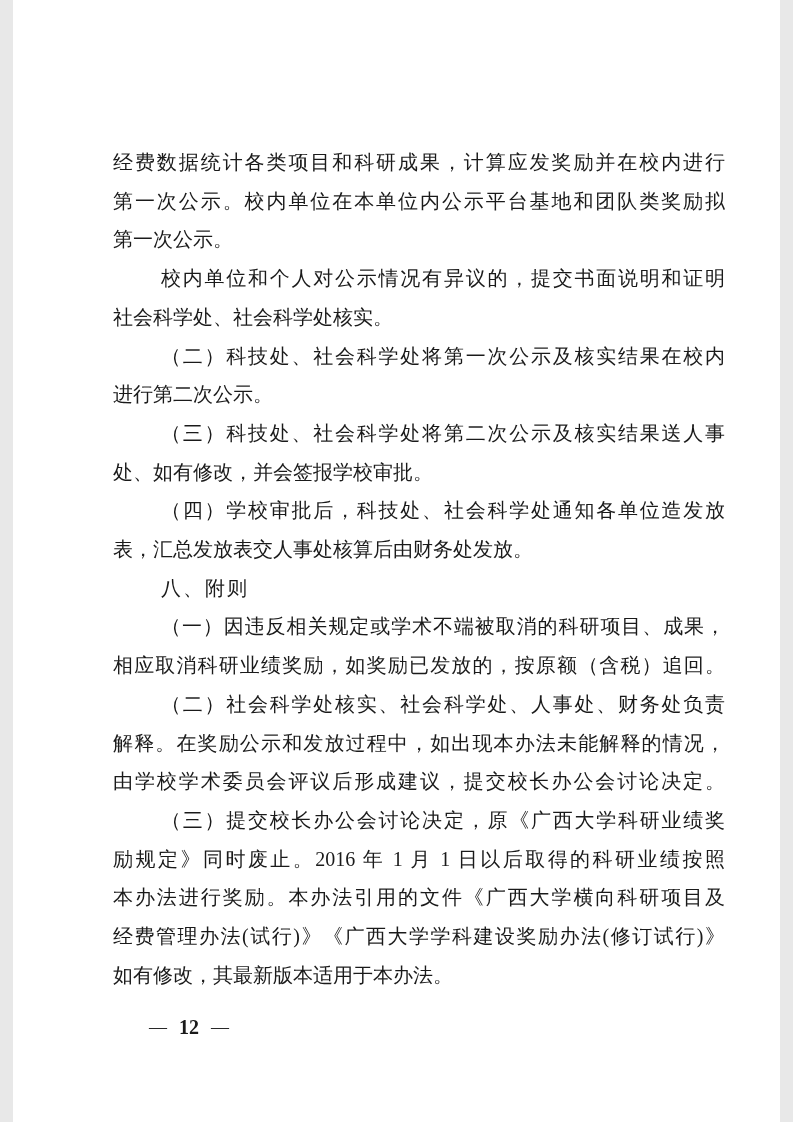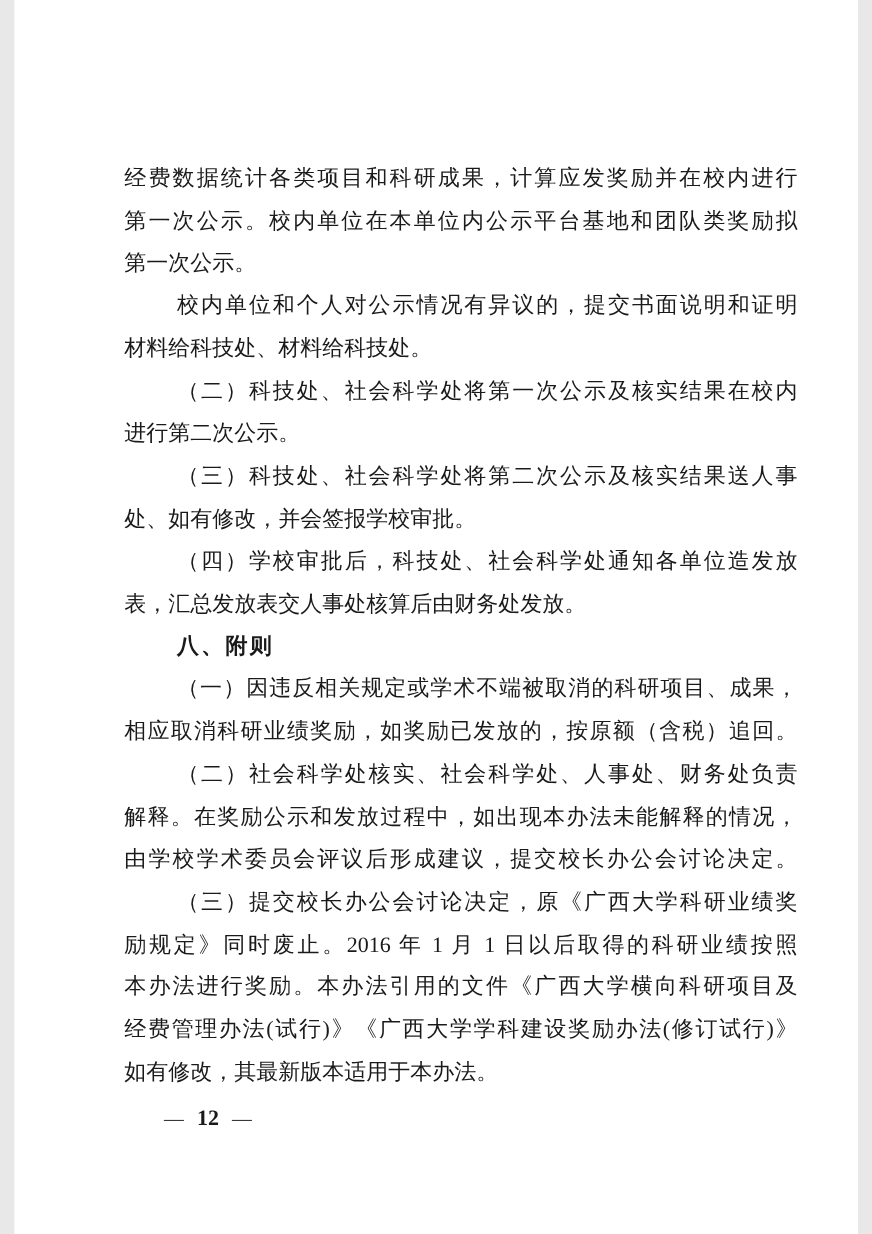--- a/index.html
+++ b/index.html
@@ -31,55 +31,55 @@
     white-space: normal;
   }
   .line.fill {
     text-align-last: justify;
   }
   .para.indent .line:first-child {
     text-indent: 48px;
   }
   .para.heading {
     font-family: "Liberation Sans", "DejaVu Sans", sans-serif;
-    font-weight: bold;
+    font-weight: normal;
     letter-spacing: 2px;
   }
   .footer {
     position: absolute;
     left: 136px;
     top: 1000px;
     display: flex;
     align-items: center;
     font-size: 18px;
     color: #1a1a1a;
   }
   .footer .dash {
     font-family: "Liberation Serif", "DejaVu Serif", serif;
   }
   .footer .num {
     font-weight: bold;
     font-size: 20px;
-    margin: 6px 12px;
+    margin: 16px 12px;
     font-family: "Liberation Serif", "DejaVu Serif", serif;
   }
 </style>
 </head>
 <body>
 
 <div class="page">
   <div class="text-block">
       <div class="para">
         <div class="line fill">经费数据统计各类项目和科研成果，计算应发奖励并在校内进行</div>
         <div class="line fill">第一次公示。校内单位在本单位内公示平台基地和团队类奖励拟</div>
         <div class="line">第一次公示。</div>
       </div>
       <div class="para indent">
         <div class="line fill">校内单位和个人对公示情况有异议的，提交书面说明和证明</div>
-        <div class="line">材料给科技处、材料给科技处。</div>
+        <div class="line">社会科学处、社会科学处核实。</div>
       </div>
       <div class="para indent">
         <div class="line fill">（二）科技处、社会科学处将第一次公示及核实结果在校内</div>
         <div class="line">进行第二次公示。</div>
       </div>
       <div class="para indent">
         <div class="line fill">（三）科技处、社会科学处将第二次公示及核实结果送人事</div>
         <div class="line">处、如有修改，并会签报学校审批。</div>
       </div>
       <div class="para indent">

